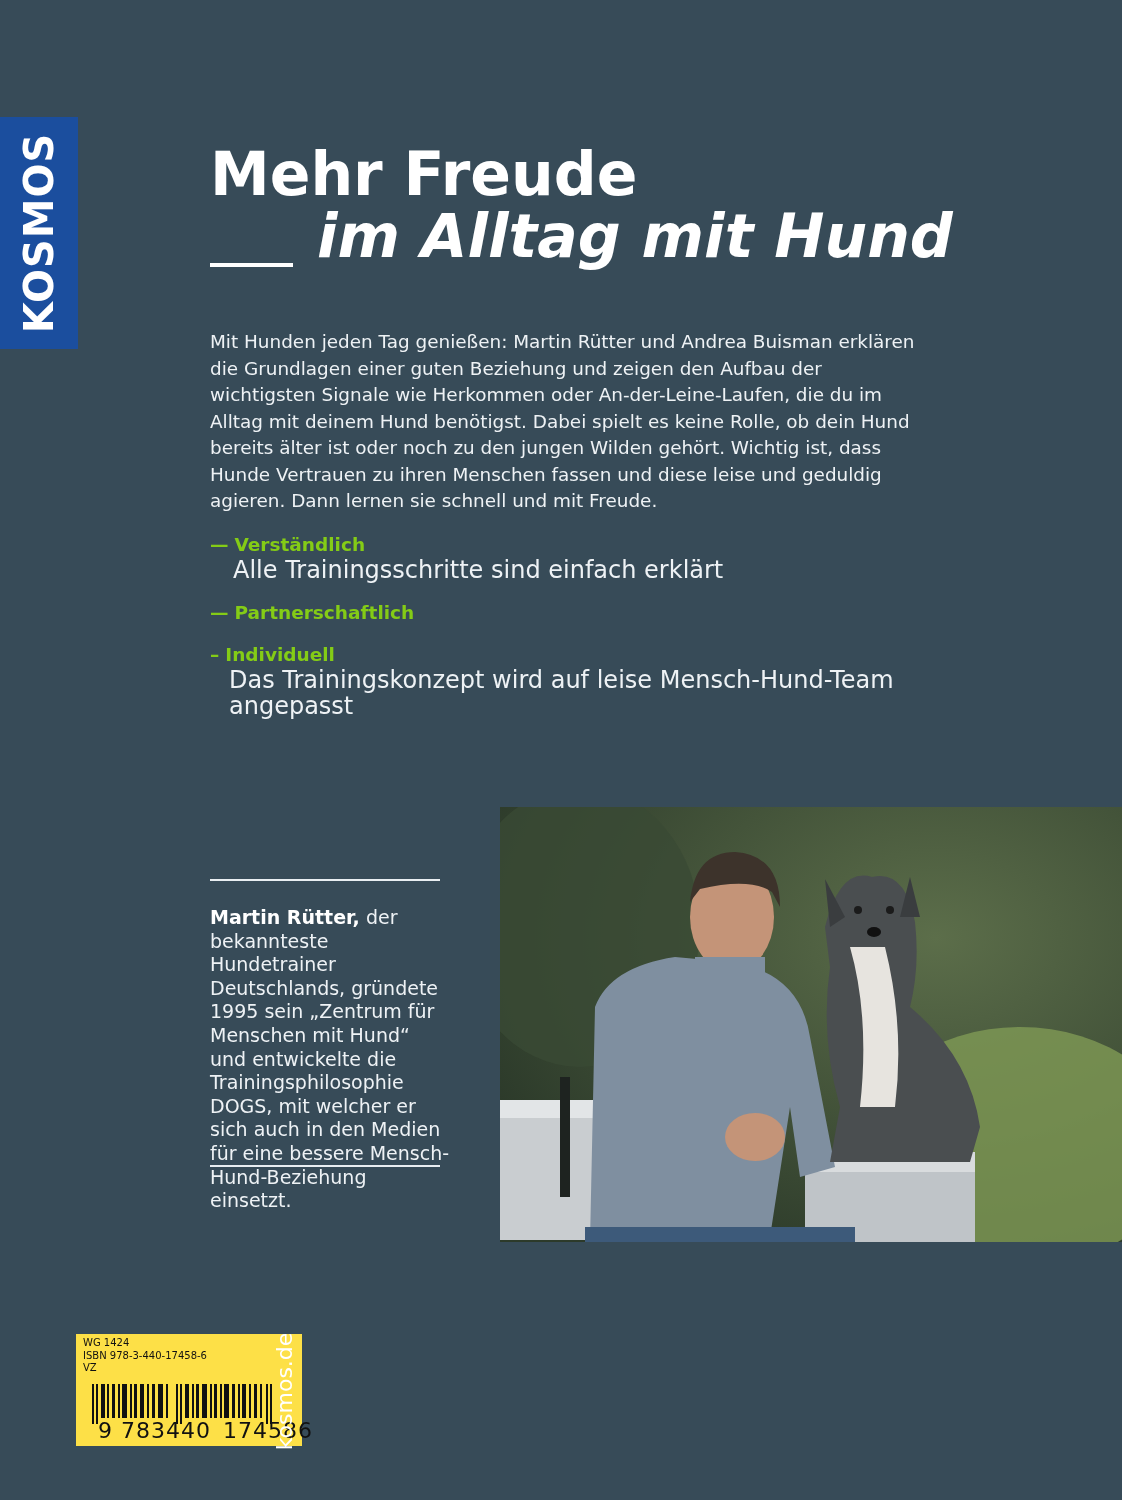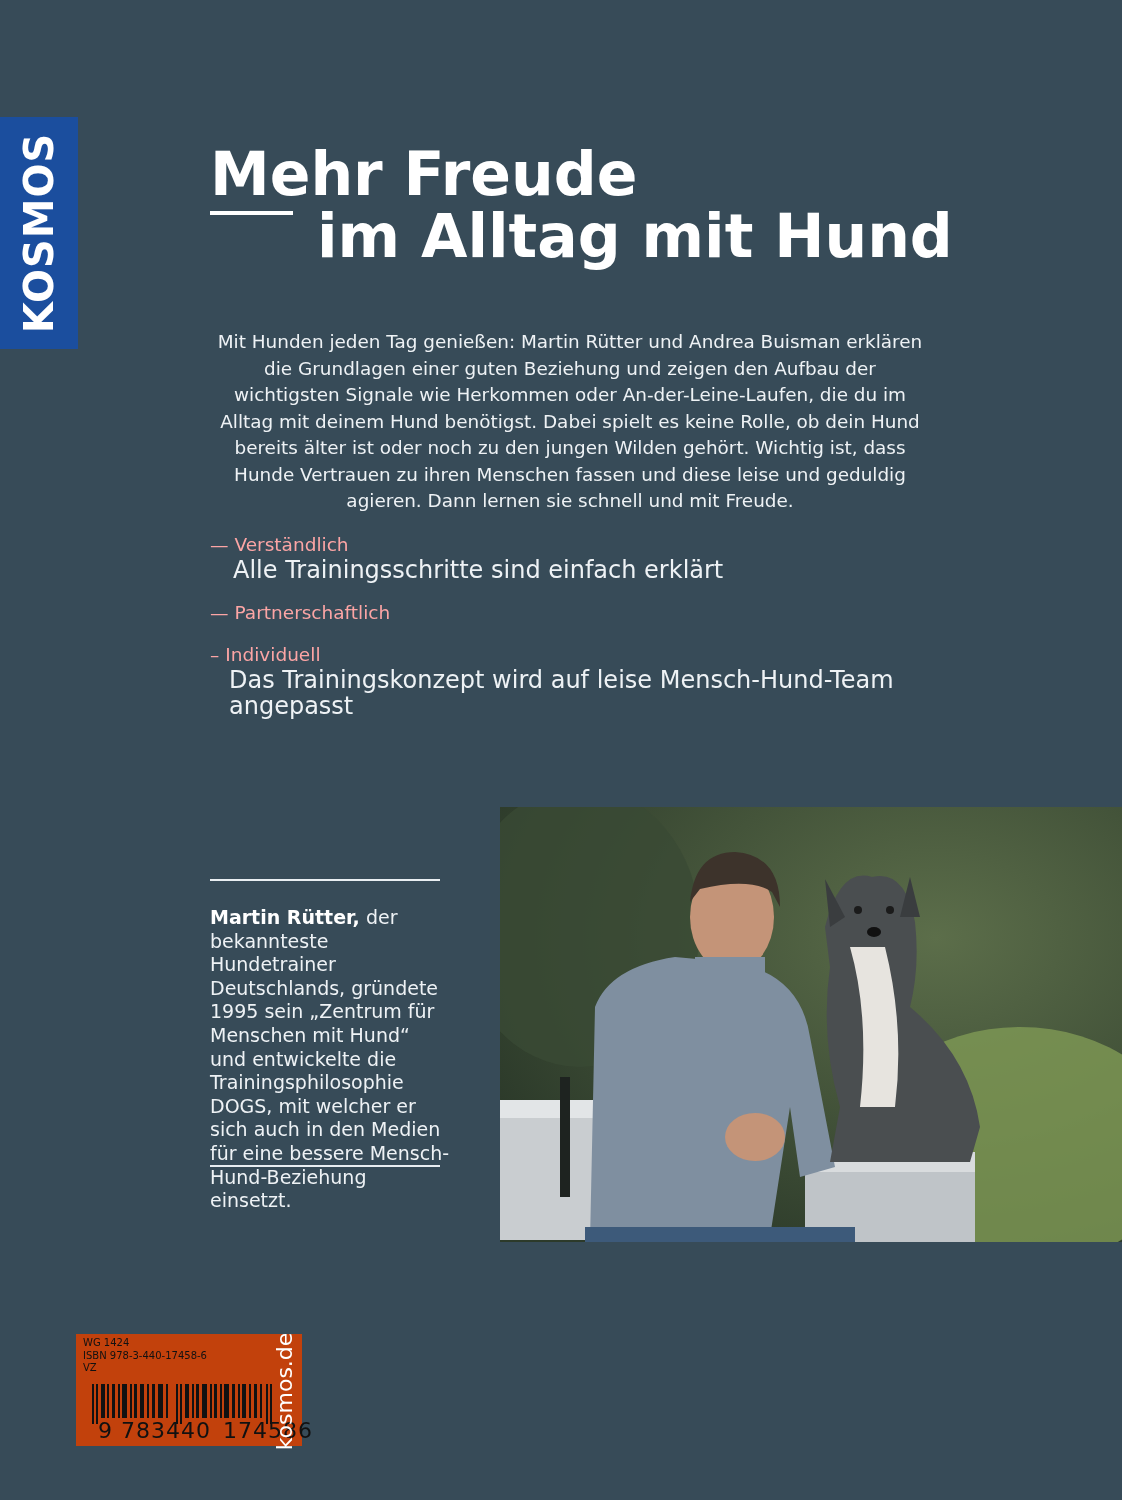--- a/index.html
+++ b/index.html
@@ -16,49 +16,49 @@
     }
     .kosmos-tab span {
       transform: rotate(-90deg);
       font-family: "DejaVu Sans", sans-serif; font-weight: bold;
       font-size: 40px; letter-spacing: 1px; color: #fff; white-space: nowrap;
     }
     .headline {
       position: absolute; left: 210px; top: 143px;
       font-weight: bold; font-size: 60px; line-height: 62px; color: #fff;
     }
-    .headline .line2 { display: flex; align-items: flex-start; }
+    .headline .line2 { display: flex; align-items: flex-end; font-style: italic; }
     .headline .dash {
       display: inline-block; width: 83px; height: 4px; background: #fff;
       margin-right: 24px; margin-top: 6px;
     }
     .intro {
       position: absolute; left: 210px; top: 329px; width: 720px;
-      font-size: 18.4px; line-height: 26.5px; color: #eef2f5; text-align: center;
+      font-size: 18.4px; line-height: 26.5px; color: #eef2f5;
     }
     .features { position: absolute; left: 210px; top: 533px; width: 720px; }
     .feature { margin-bottom: 18px; }
-    .feature-title { font-weight: normal; font-size: 18.5px; line-height: 24px; color: #fca5a5; }
+    .feature-title { font-weight: bold; font-size: 18.5px; line-height: 24px; color: #84cc16; }
     .feature-title .em { margin-right: 6px; }
     .feature-desc { font-size: 24px; line-height: 26px; padding-left: 23px; color: #eef2f5; }
     .bio-rule { position: absolute; left: 210px; width: 230px; height: 2px; background: #e9eef2; }
     .bio {
       position: absolute; left: 210px; top: 906px; width: 240px;
       font-size: 19px; line-height: 23.6px; color: #eef2f5;
     }
     .bio b { font-weight: bold; color: #fff; }
     .photo {
       position: absolute; left: 500px; top: 807px; width: 622px; height: 435px;
       overflow: hidden;
       background: linear-gradient(180deg, #2f3f2c 0%, #4d5f3f 35%, #6f8450 70%, #8aa35f 100%);
     }
     .photo svg { display: block; }
     .barcode-box {
       position: absolute; left: 76px; top: 1334px; width: 226px; height: 112px;
-      background: #c2410c; color: #111;
+      background: #fde047; color: #111;
     }
     .barcode-meta { position: absolute; left: 7px; top: 3px; font-size: 10px; line-height: 12.5px; }
     .barcode-bars { position: absolute; left: 16px; top: 50px; width: 180px; height: 40px; }
     .barcode-digits {
       position: absolute; left: 11px; top: 86px; font-size: 22px; line-height: 22px;
       letter-spacing: 1px; font-family: "DejaVu Sans", sans-serif; margin-left: 11px;
     }
     .barcode-digits .first { margin-right: 8px; }
     .barcode-digits .mid { margin-right: 12px; }
     .site-label {

